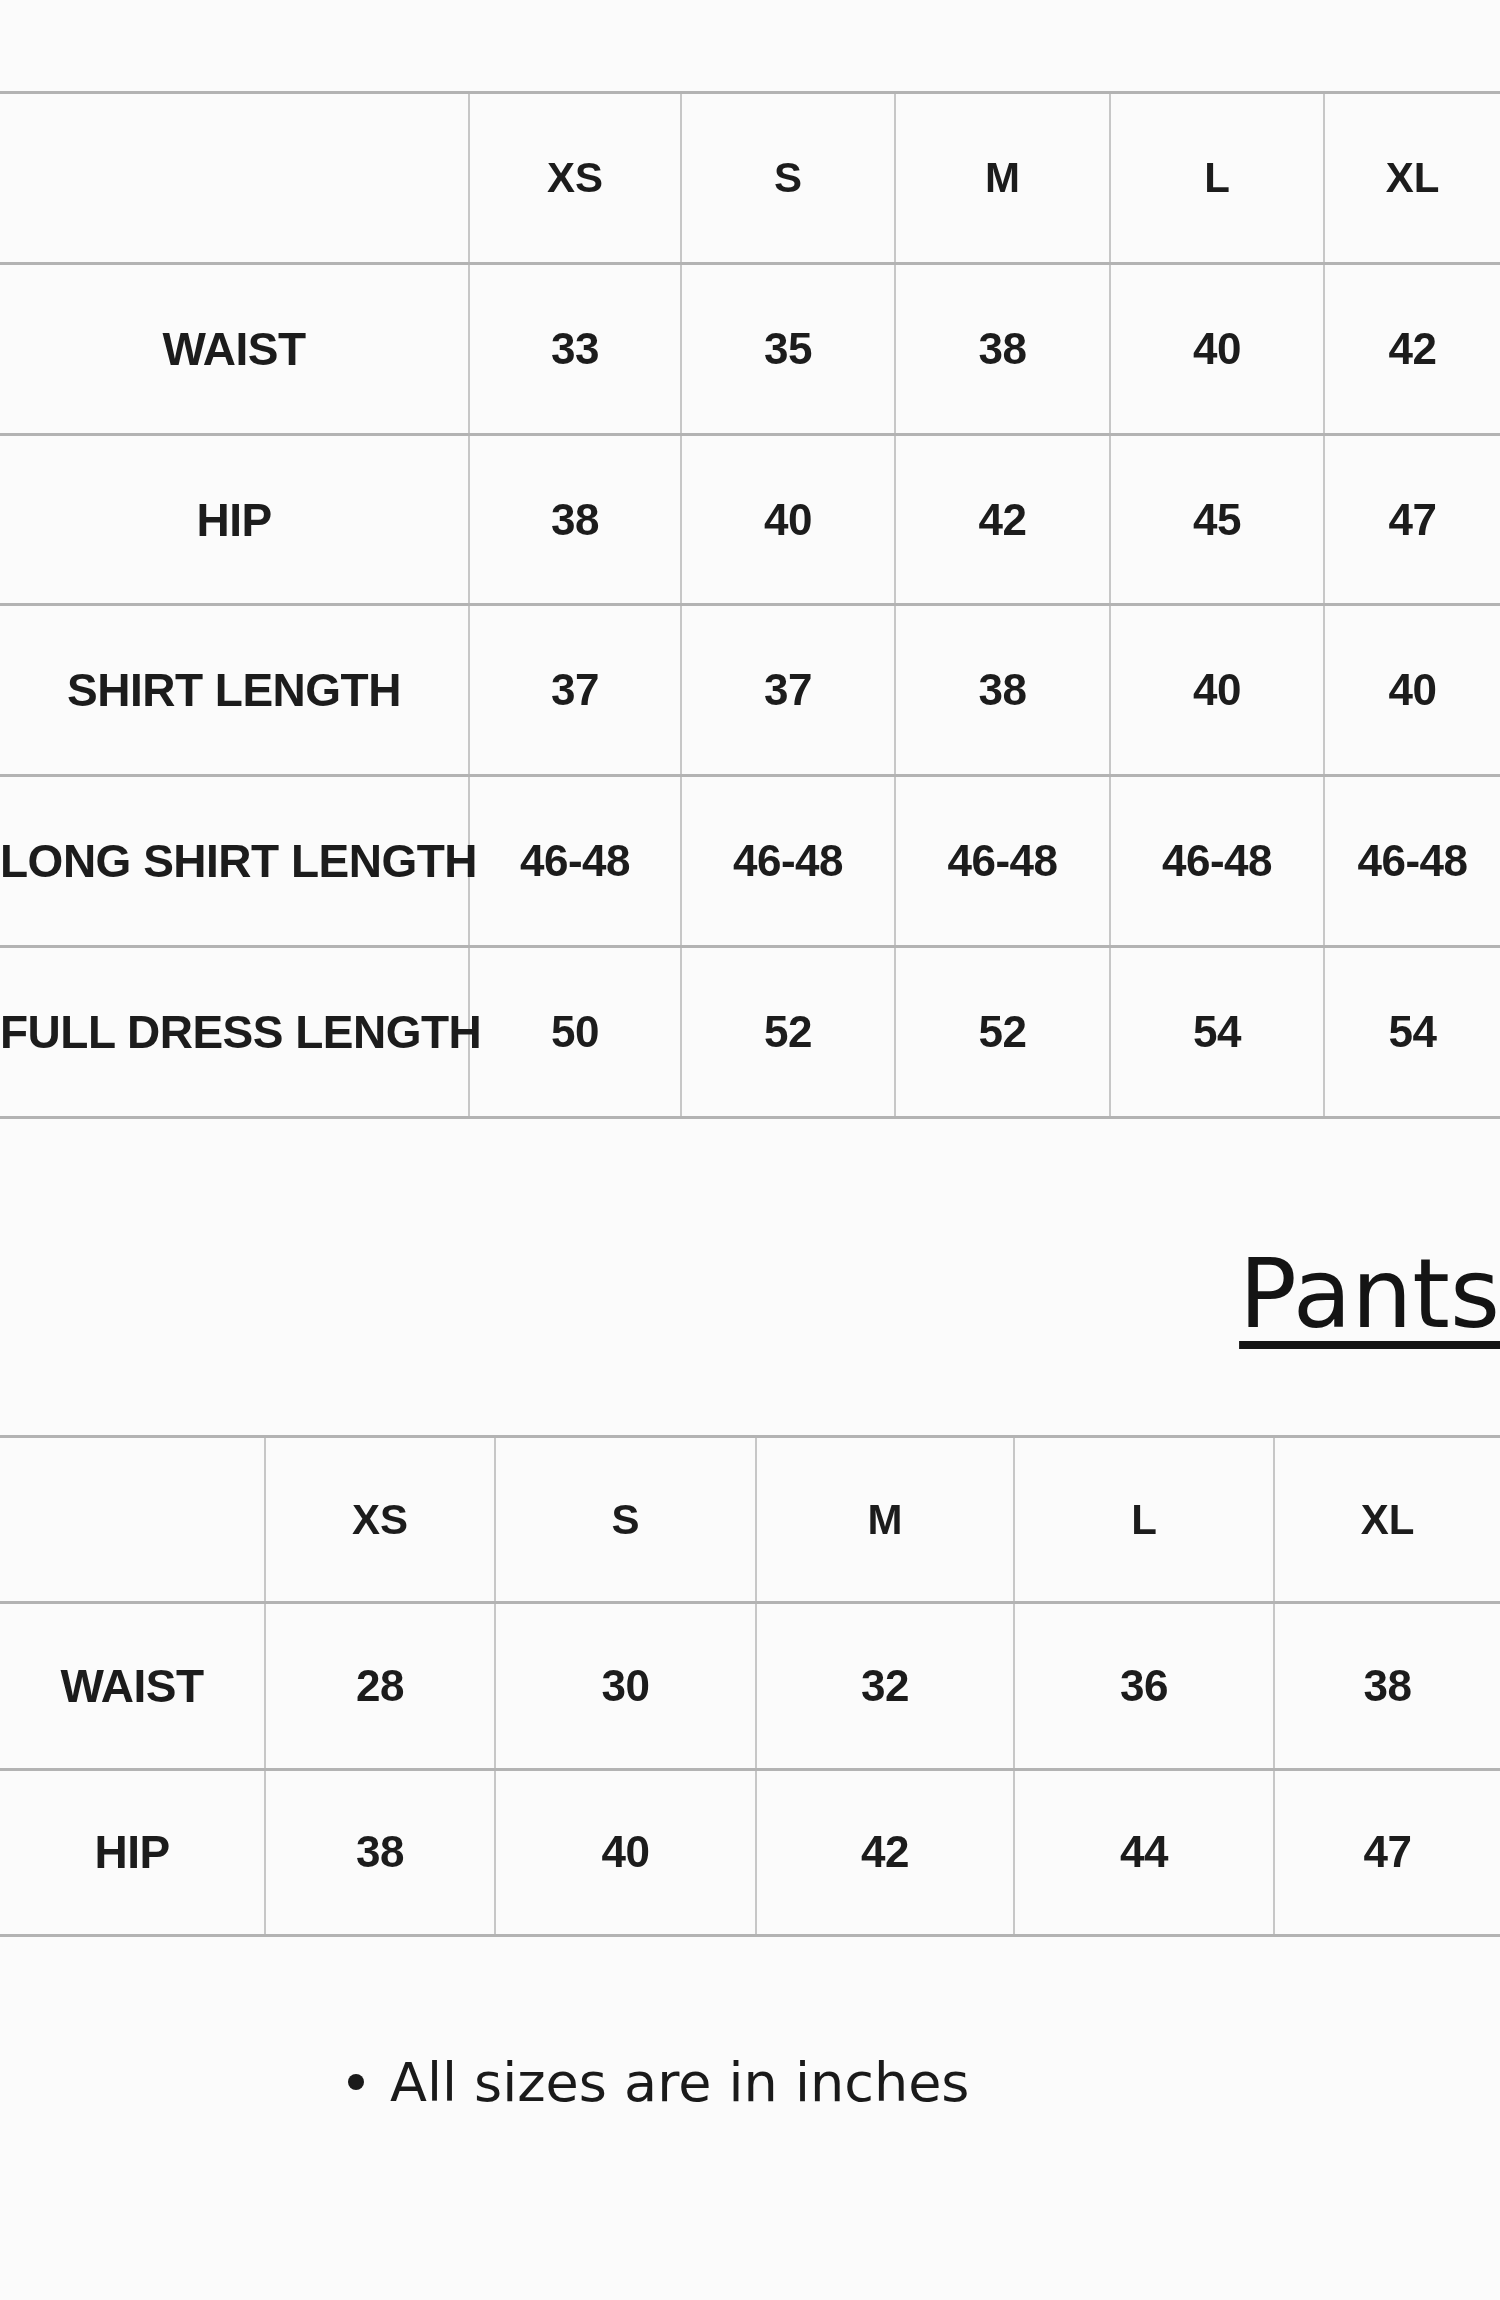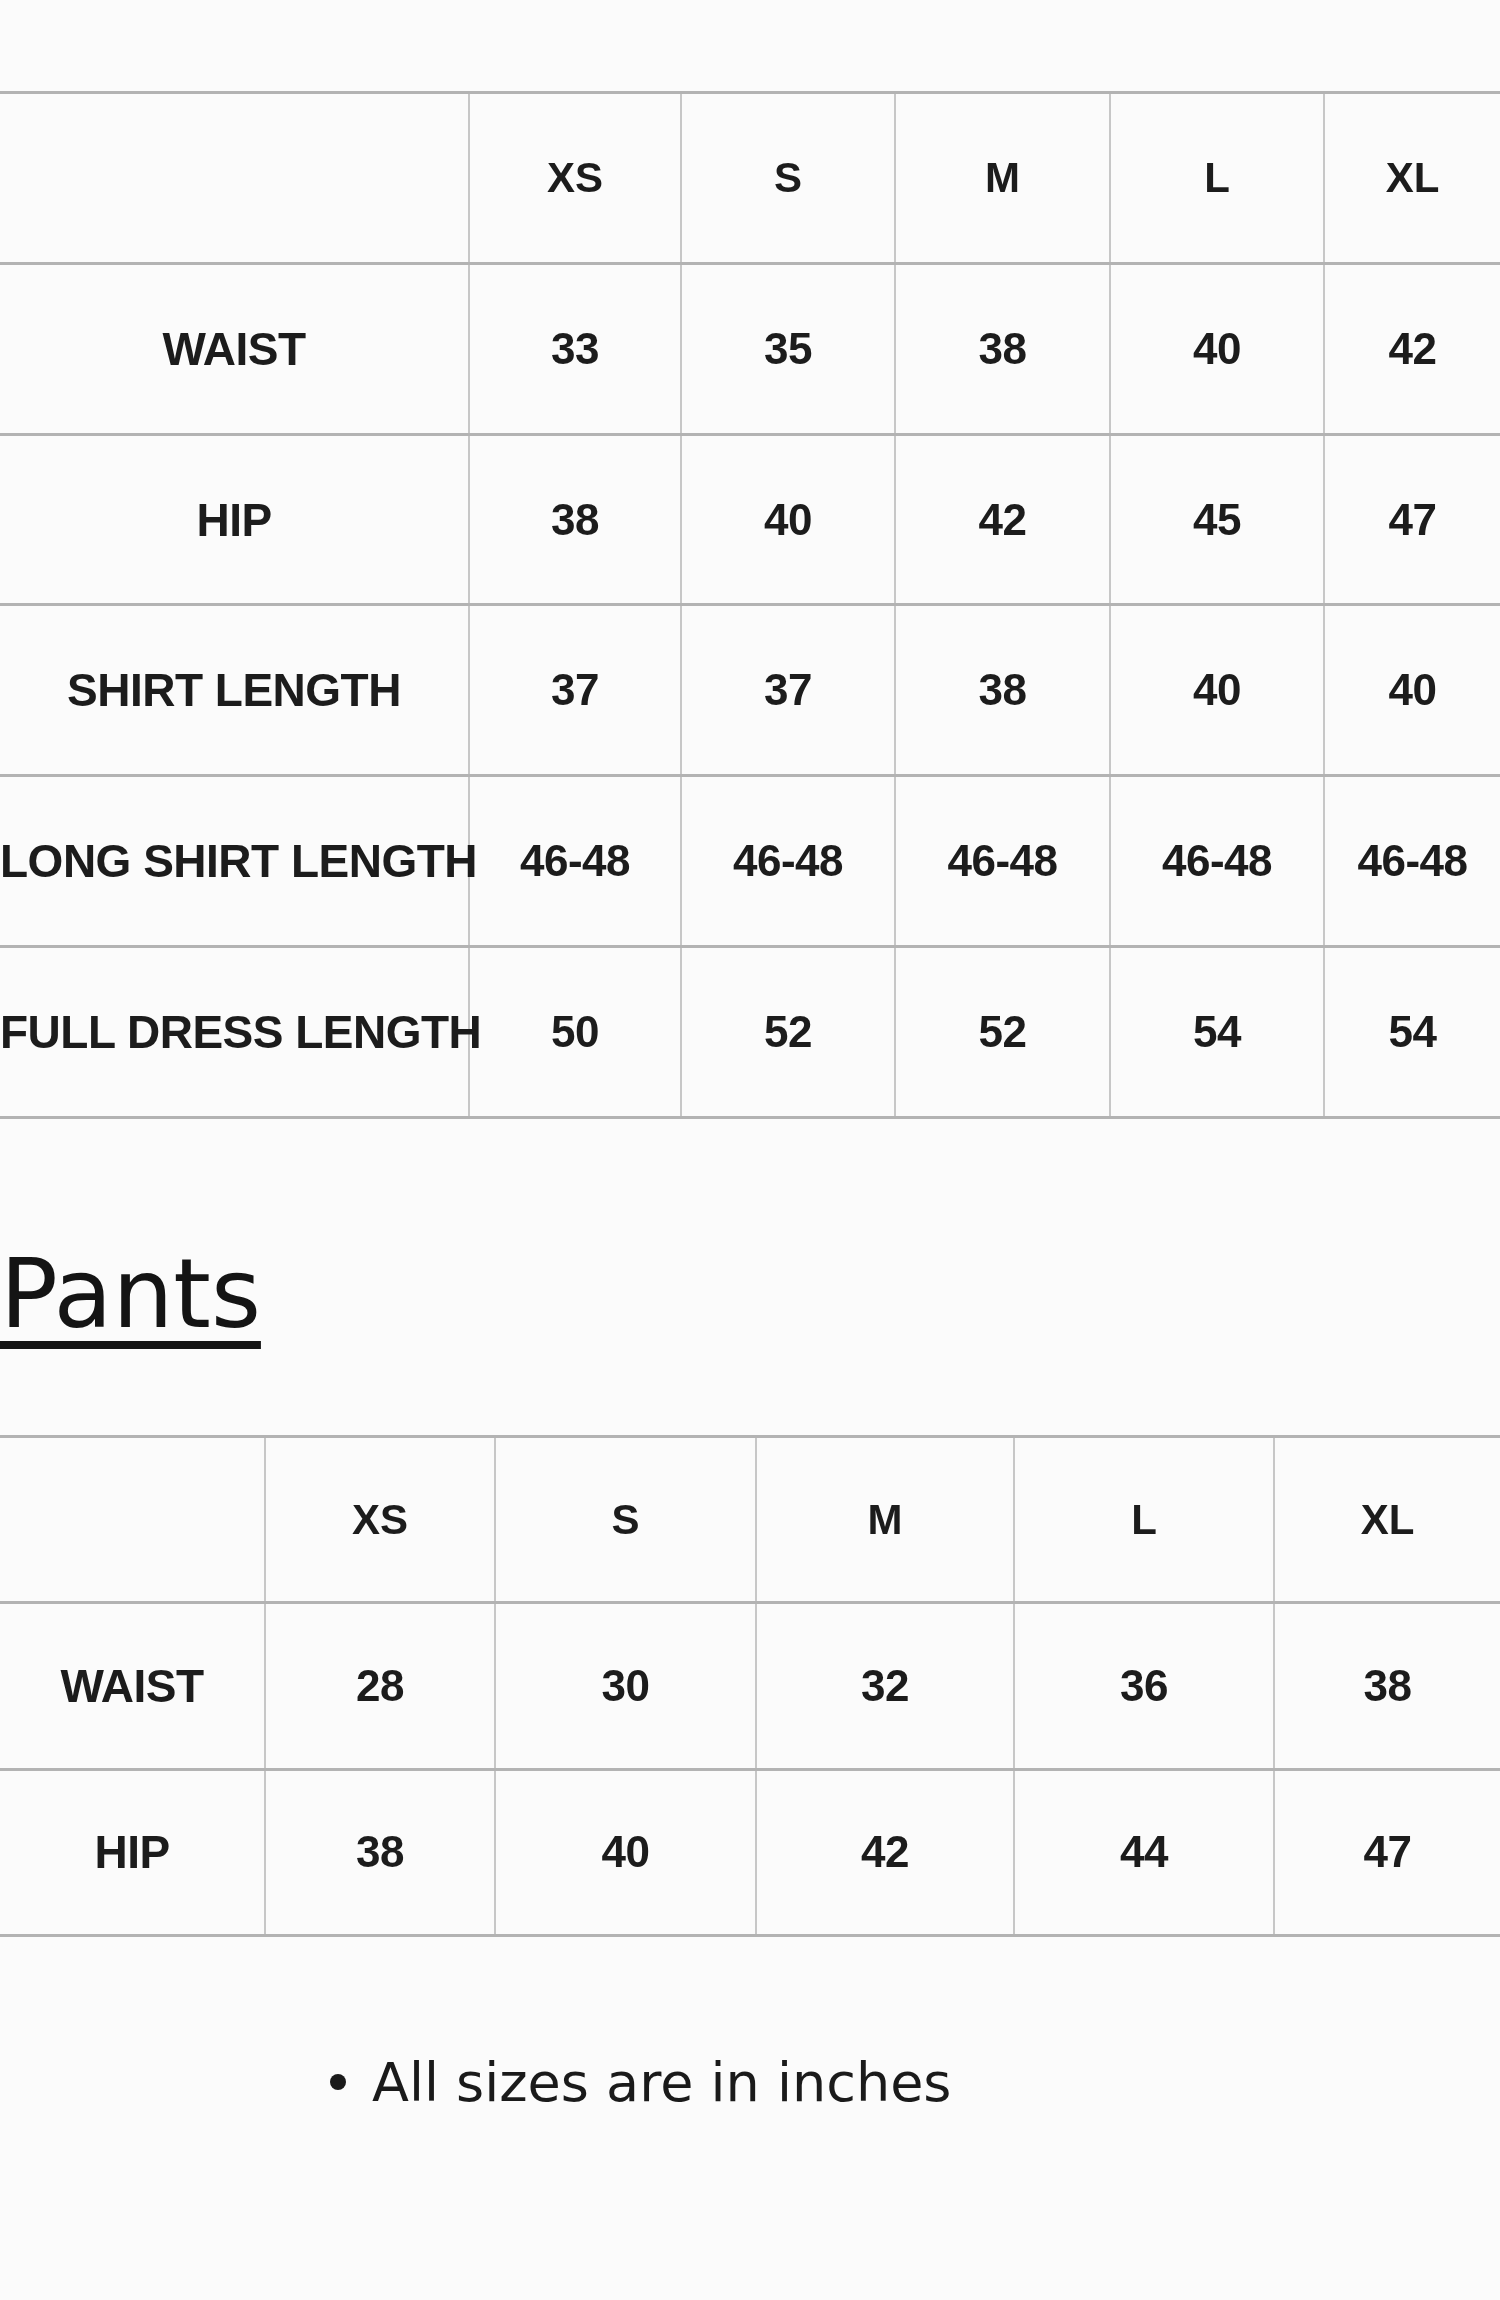--- a/index.html
+++ b/index.html
@@ -60,37 +60,37 @@
     font-size: 44px;
     letter-spacing: -0.5px;
   }
 
   
   .section-heading {
     position: absolute;
     top: 1238px;
     left: 0;
     width: 1500px;
-    text-align: left;
+    text-align: right;
     font-family: "DejaVu Sans", sans-serif;
     font-size: 96px;
     font-weight: normal;
     color: #141414;
   }
   .section-heading span {
     text-decoration: underline;
     text-decoration-thickness: 8px;
     text-underline-offset: 14px;
   }
 
   
   .notes {
     position: absolute;
     top: 2035px;
-    left: 330px;
+    left: 348px;
   }
   .note-line {
     display: flex;
     align-items: center;
     height: 94px;
     font-family: "DejaVu Sans", sans-serif;
     font-size: 54px;
     color: #1a1a1a;
   }
   .note-bullet {

